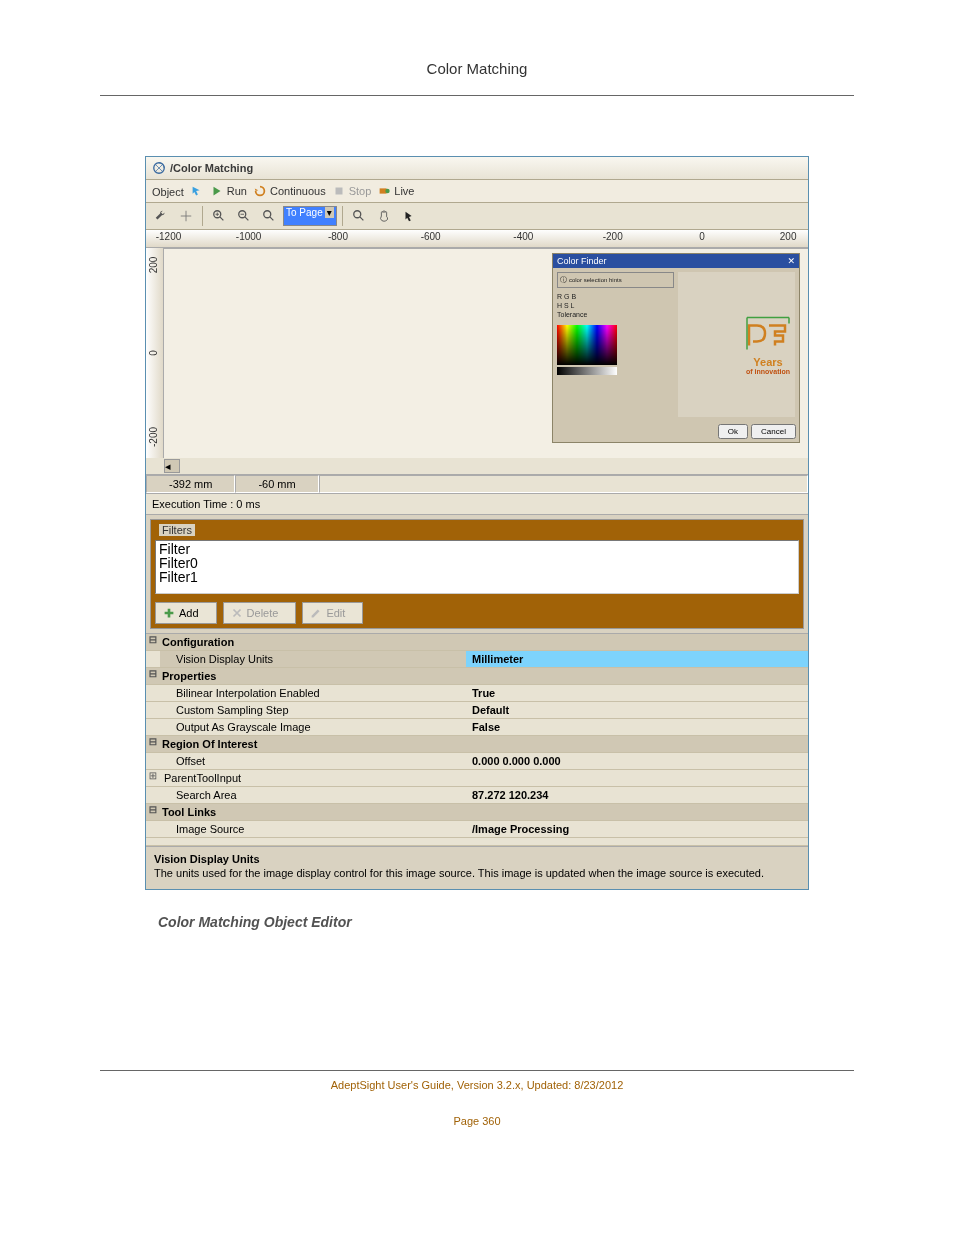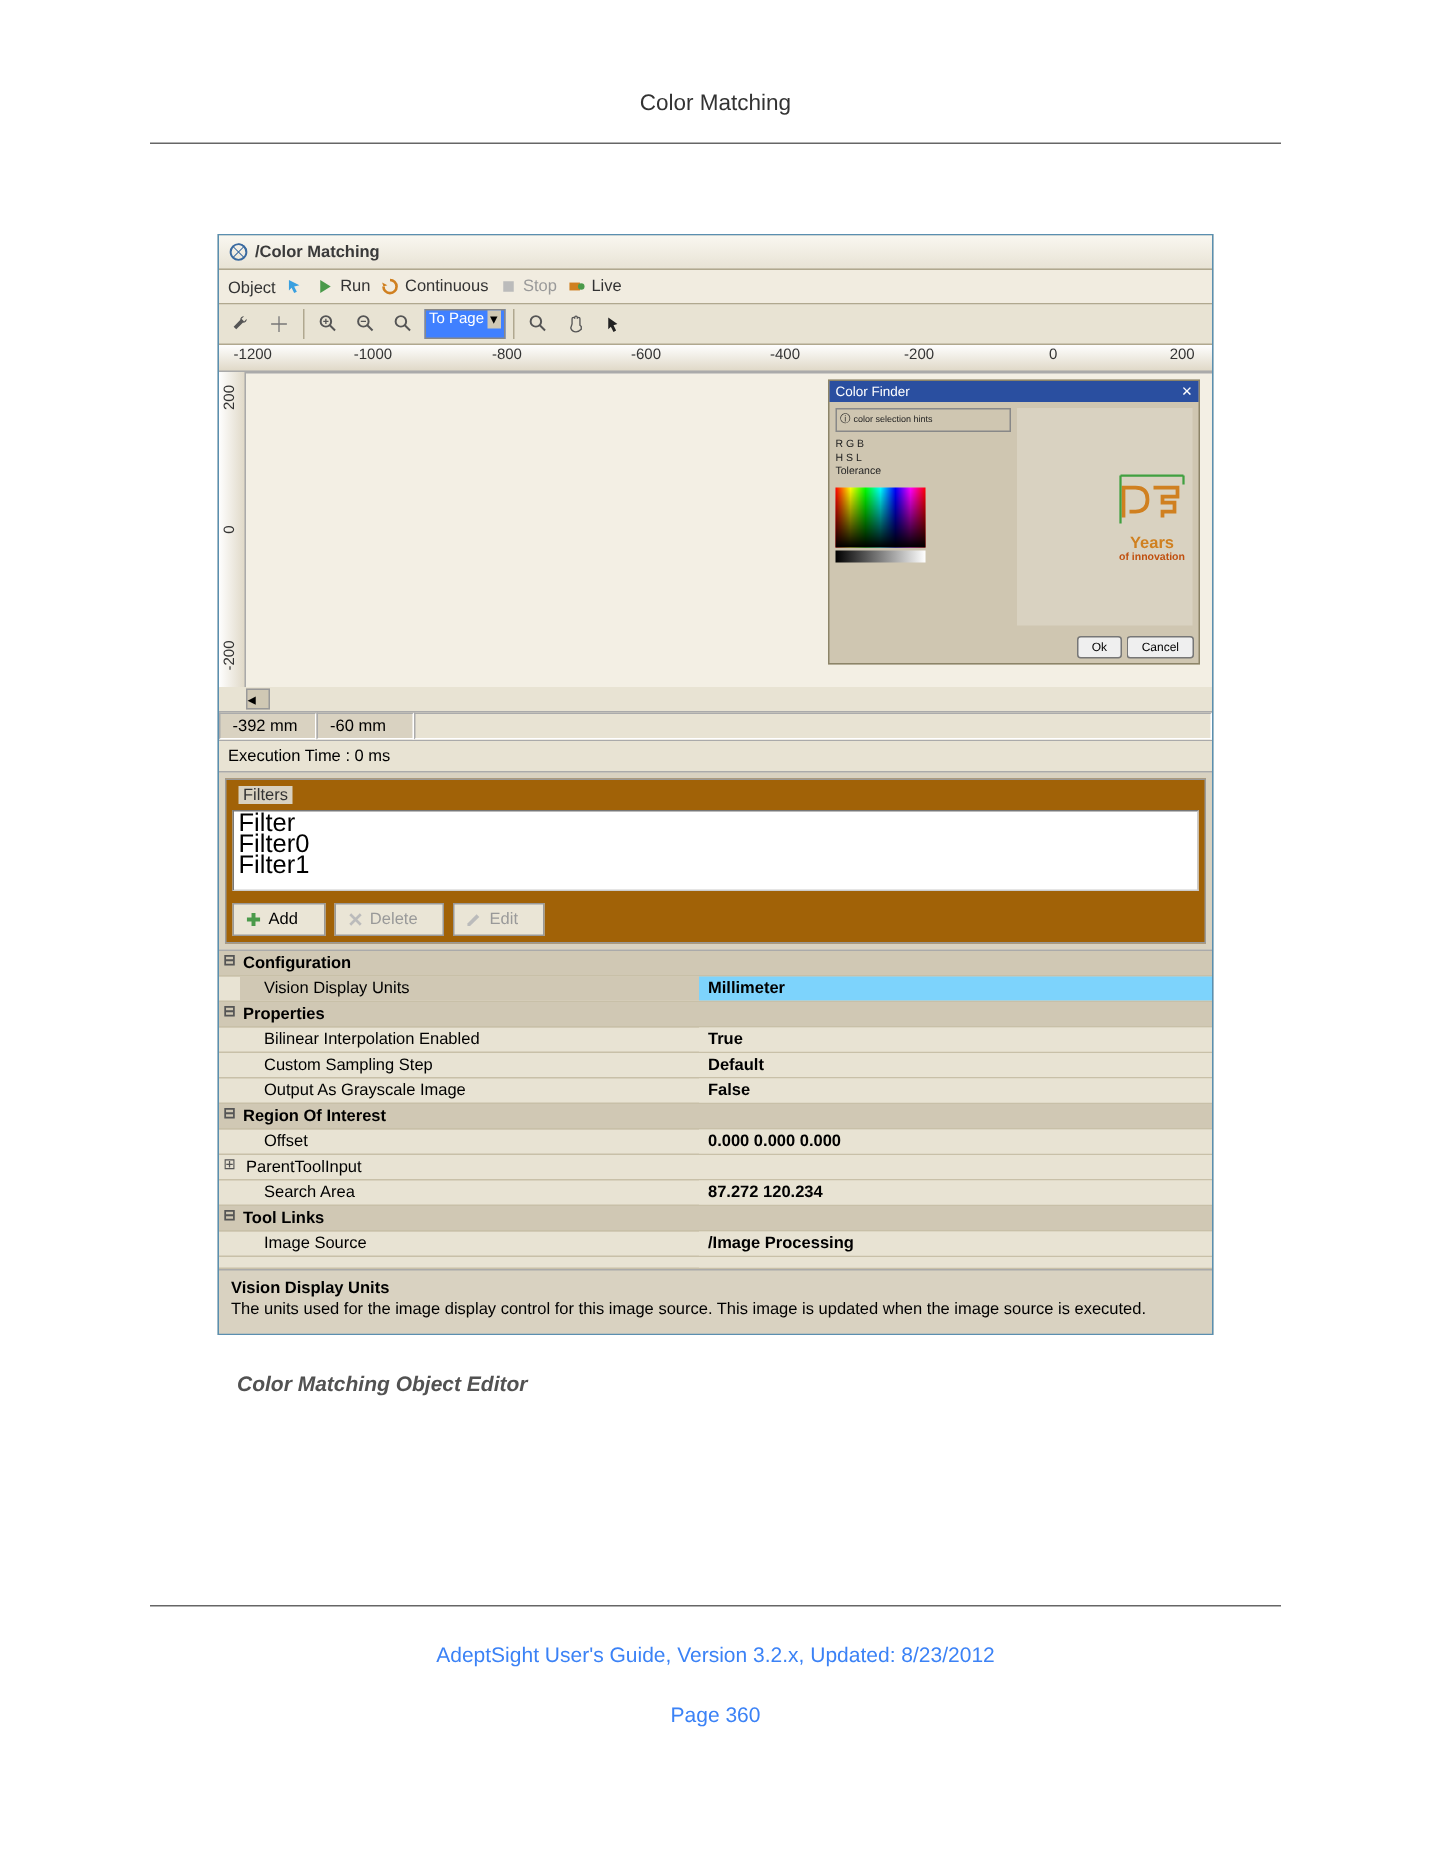--- a/index.html
+++ b/index.html
@@ -127,33 +127,33 @@
   .thumb-right { flex:1; position:relative; background:#d9d2c1;}
   .thumb-right .years { position:absolute; right:4px; top:50%; transform:translateY(-50%); color:#d08020; font-weight:bold; font-size:11px; text-align:center;}
   .thumb-buttons { align-self:flex-end; display:flex; gap:3px; padding:3px;}
   .thumb-buttons button { font-size:8px; padding:1px 8px;}
   .hscroll { height:16px; background:#e8e3d3; display:flex; align-items:center; padding-left:18px;}
   .hscroll .thumb-sb { width:16px; height:14px; background:#d0c8b4; border:1px solid #999;}
   .coords {
     display:flex; background:#e8e3d3; border-top:1px solid #aaa; border-bottom:1px solid #aaa;
   }
   .coords .cell {
-    border:1px inset #fff; padding:2px 8px; min-width:65px; background:#d9d2c1;
+    border:1px inset #fff; padding:2px 22px; min-width:65px; background:#d9d2c1;
   }
   .exec {
     padding:4px 6px; background:#e8e3d3; border-bottom:1px solid #aaa;
   }
   .filters {
     margin:4px; border:1px solid #999; background:#a16207; padding:4px;
   }
   .filters-legend {
     font-size:11px; color:#333; margin:-10px 0 4px 4px; background:#d9d2c1; padding:0 3px; display:inline-block;
   }
   .filter-list {
-    background:#fff; border:1px inset #ccc; height:54px; padding:1px 3px; font-size:17px;
+    background:#fff; border:1px inset #ccc; height:54px; padding:1px 3px; font-size:14px;
   }
   .filter-list div { line-height:14px; }
   .filter-buttons { margin-top:8px; display:flex; gap:6px;}
   .fbtn {
     border:1px solid #999; background:#eae5d6; padding:3px 17px 3px 6px; display:inline-flex; align-items:center; gap:3px; font-size:11px; cursor:pointer;
   }
   .fbtn.disabled { color:#999; }
   .grid {
     border-top:1px solid #aaa;
     background:#e8e3d3;
@@ -176,24 +176,24 @@
   .caption {
     font-style: italic;
     font-weight: bold;
     color: #525252;
     font-size: 14px;
     margin: 24px 0 0 158px;
   }
   .footer {
     margin: 140px 100px 0 100px;
     border-top:1px solid #666;
-    padding-top:24px;
+    padding-top:8px;
     text-align:center;
-    font-size:14px;
-    color:#3b82f6;
+    font-size:11px;
+    color:#a16207;
   }
   .footer .pg { margin-top:24px;}
   svg.icon { width:14px; height:14px; }
 </style>
 </head>
 <body>
 
 <div class="page-header">Color Matching</div>
 
 <div class="window">

